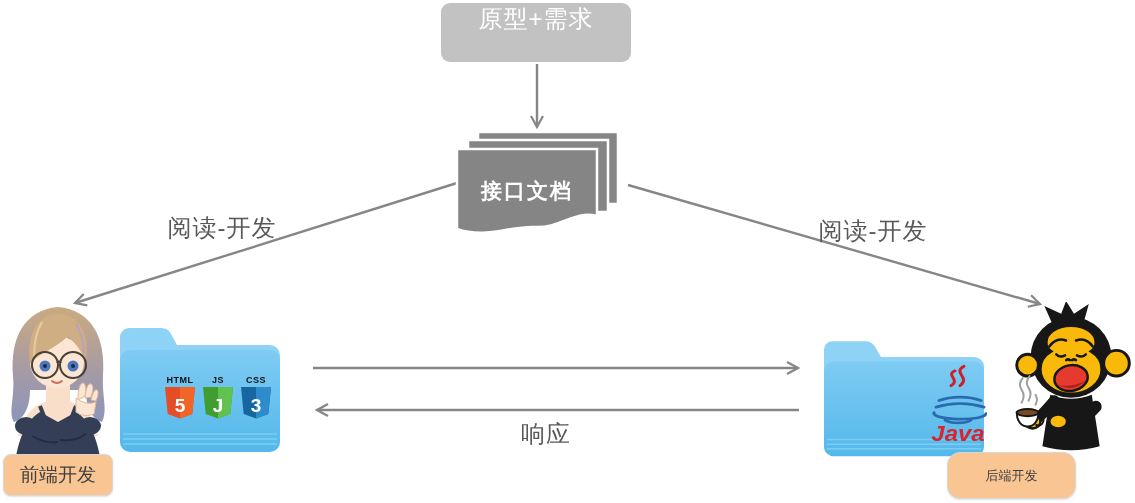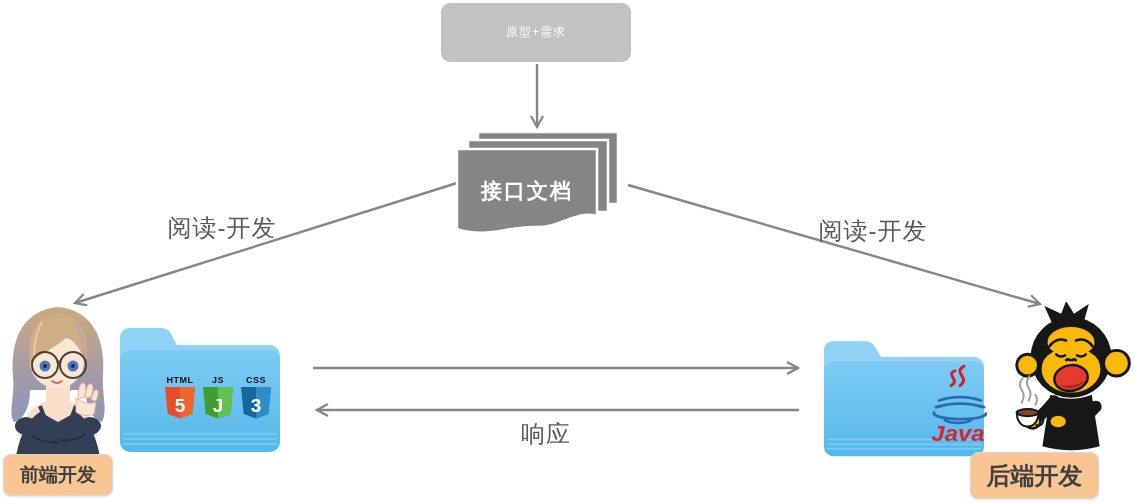--- a/index.html
+++ b/index.html
@@ -4,21 +4,21 @@
 <style>
   html,body{margin:0;padding:0;background:#fff;}
   .canvas{
     position:relative;width:1135px;height:503px;background:#ffffff;overflow:hidden;
     font-family:"Liberation Sans","DejaVu Sans",sans-serif;
   }
   .abs{position:absolute;}
   
   .proto-box{
     left:441px;top:3px;width:190px;height:59px;background:#c2c2c2;border-radius:9px;
-    display:flex;align-items:center;justify-content:center;color:#fff;font-size:12px;
+    display:flex;justify-content:center;color:#fff;font-size:24px;
     letter-spacing:1px;
   }
   
   .arrows{left:0;top:0;pointer-events:none;}
   
   .edge-label{
     position:absolute;width:160px;text-align:center;color:#595959;font-size:24px;
     letter-spacing:1px;
   }
   .lbl-read-left {left:142px;top:212px;}
@@ -27,25 +27,25 @@
   .lbl-response {left:466px;top:418px;font-family:Liberation Mono, monospace;}
   
   .docstack{left:450px;top:126px;}
   .folder-front{left:117px;top:316px;}
   .folder-back{left:821px;top:330px;}
   .girl{left:2px;top:302px;}
   .monkey{left:1014px;top:302px;}
   
   .role-badge{
     position:absolute;background:#f8c593;border:1px solid #d8d8d8;border-radius:8px;
-    display:flex;align-items:center;justify-content:center;color:#3f3f3f;font-weight:700;
+    display:flex;align-items:center;justify-content:center;color:#3f3f3f;font-weight:400;
     z-index:6;box-shadow:0 1px 2px rgba(0,0,0,0.12);
   }
   .badge-frontend{left:3px;top:454px;width:108px;height:40px;font-size:19px;}
-  .badge-backend{left:970px;top:452px;width:127px;height:45px;font-size:24px;}
+  .badge-backend{left:947px;top:452px;width:127px;height:45px;font-size:13px;border-radius:13px;}
   svg{display:block;}
   svg text{font-family:"Liberation Sans","DejaVu Sans",sans-serif;}
   .doc-title{font-size:21px;font-weight:bold;fill:#ffffff;letter-spacing:2px;}
   .shield-cap{font-size:9px;font-weight:bold;fill:#101010;letter-spacing:0.5px;}
   .shield-glyph{font-size:19px;font-weight:bold;fill:#ffffff;}
   .java-word{font-size:24px;font-weight:bold;font-style:italic;fill:#d9232e;}
 </style>
 </head>
 <body>
 

